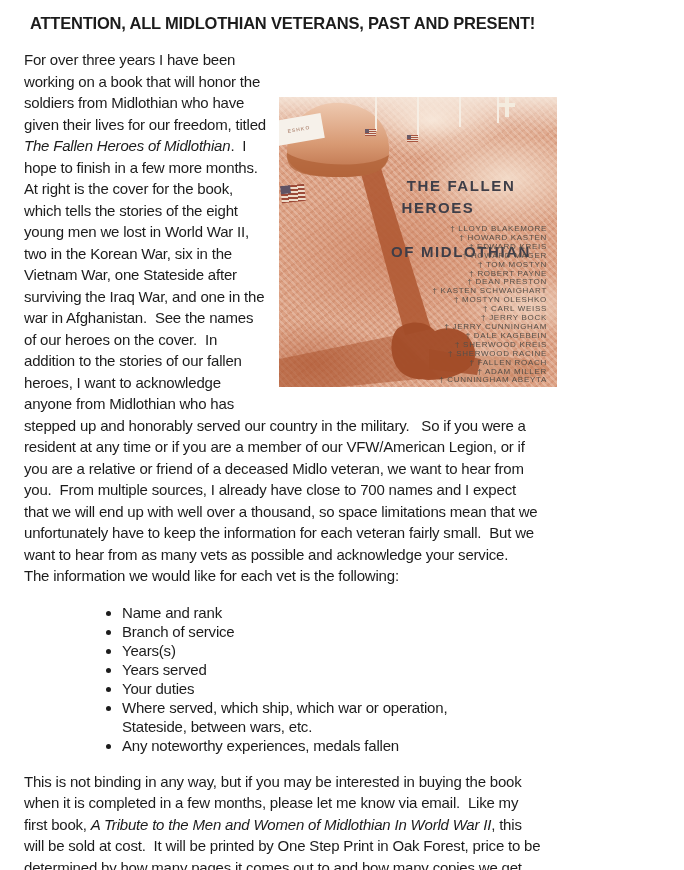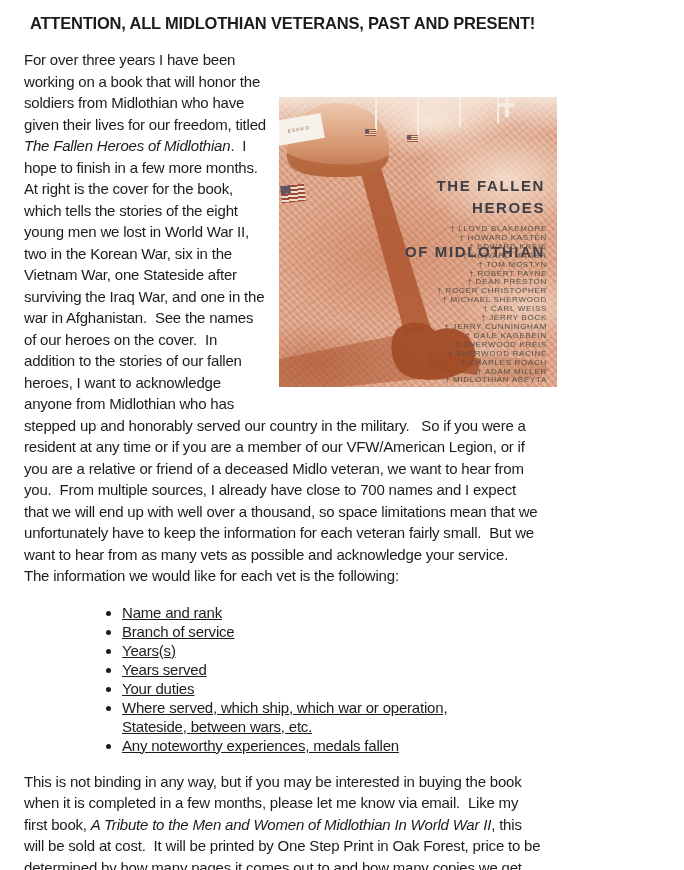--- a/index.html
+++ b/index.html
@@ -44,21 +44,21 @@
       radial-gradient(ellipse 150px 95px at 38% 55%, rgba(198,114,78,.45), rgba(198,114,78,0) 75%),
       radial-gradient(ellipse 95px 50px at 90% 72%,  rgba(240,214,196,.8), rgba(240,214,196,0) 70%),
       radial-gradient(ellipse 110px 60px at 12% 92%, rgba(178,88,52,.5),  rgba(178,88,52,0) 72%),
       radial-gradient(ellipse 80px 45px at 70% 92%,  rgba(235,203,183,.7), rgba(235,203,183,0) 70%),
       repeating-linear-gradient(47deg, rgba(255,246,238,.22) 0 2px, rgba(0,0,0,0) 2px 5px),
       repeating-linear-gradient(-38deg, rgba(170,86,52,.16) 0 2px, rgba(0,0,0,0) 2px 6px);
   }
   .cover-art{position:absolute;left:0;top:0;width:278px;height:290px;}
   .cover-title{
     position:absolute;top:56px;right:12px;width:214px;
-    text-align:right;
+    text-align:center;
     font-weight:bold;font-size:15px;line-height:22px;
     letter-spacing:1.6px;color:#3e3e48;
     white-space:pre-wrap;
   }
   .cover-names{
     position:absolute;top:128px;right:10px;
     margin:0;padding:0;list-style:none;
     text-align:right;
     font-weight:normal;font-size:8px;line-height:8.9px;
     letter-spacing:.7px;color:#564f48;
@@ -87,21 +87,20 @@
     content:"";position:absolute;left:0;top:0;width:10px;height:8px;background:#5f5364;
   }
   .white-cross{position:absolute;right:42px;top:0;width:16px;height:20px;}
   .white-cross .v{position:absolute;left:6px;top:0;width:4px;height:20px;background:#f4ecdf;}
   .white-cross .h{position:absolute;left:0;top:6px;width:16px;height:4px;background:#f4ecdf;}
   
   .info-list{
     margin:7px 0 0 0;
     padding:0 0 0 114px;
     list-style:disc;
-    text-decoration:underline;
   }
   .info-list li{
     font-size:15px;line-height:19px;letter-spacing:-0.2px;
     white-space:pre-wrap;
   }
   
   .section-heading{
     margin:24px 0 0 0;
     font-size:15px;font-weight:bold;text-align:center;
     line-height:21.5px;letter-spacing:-0.2px;
@@ -155,31 +154,31 @@
       </div>
 
       <ul class="cover-names">
         <li>† LLOYD BLAKEMORE</li>
         <li>† HOWARD KASTEN</li>
         <li>† EDWARD KREIS</li>
         <li>† HOWARD MAGER</li>
         <li>† TOM MOSTYN</li>
         <li>† ROBERT PAYNE</li>
         <li>† DEAN PRESTON</li>
-        <li>† ROGER CHRISTOPHER</li>
-        <li>† MICHAEL SHERWOOD</li>
+        <li>† KASTEN SCHWAIGHART</li>
+        <li>† MOSTYN OLESHKO</li>
         <li>† CARL WEISS</li>
         <li>† JERRY BOCK</li>
         <li>† JERRY CUNNINGHAM</li>
         <li>† DALE KAGEBEIN</li>
         <li>† SHERWOOD KREIS</li>
         <li>† SHERWOOD RACINE</li>
-        <li>† CHARLES ROACH</li>
+        <li>† FALLEN ROACH</li>
         <li>† ADAM MILLER</li>
-        <li>† MIDLOTHIAN ABEYTA</li>
+        <li>† CUNNINGHAM ABEYTA</li>
       </ul>
     </div>
 
     <p class="body-text"><span>For over three years I have been working on a book that will honor the soldiers from Midlothian who have given their lives for our freedom, titled </span><i>The Fallen Heroes of Midlothian</i><span>.  I hope to finish in a few more months.  At right is the cover for the book, which tells the stories of the eight young men we lost in World War II, two in the Korean War, six in the Vietnam War, one Stateside after surviving the Iraq War, and one in the war in Afghanistan.  See the names of our heroes on the cover.  In addition to the stories of our fallen heroes, I want to acknowledge anyone from Midlothian who has stepped up and honorably served our country in the military.   So if you were a resident at any time or if you are a member of our VFW/American Legion, or if you are a relative or friend of a deceased Midlo veteran, we want to hear from you.  From multiple sources, I already have close to 700 names and I expect that we will end up with well over a thousand, so space limitations mean that we unfortunately have to keep the information for each veteran fairly small.  But we want to hear from as many vets as possible and acknowledge your service.  The information we would like for each vet is the following:</span></p>
   </div>
 
   <ul class="info-list">
     <li>Name and rank</li>
     <li>Branch of service</li>
     <li>Years(s)</li>

